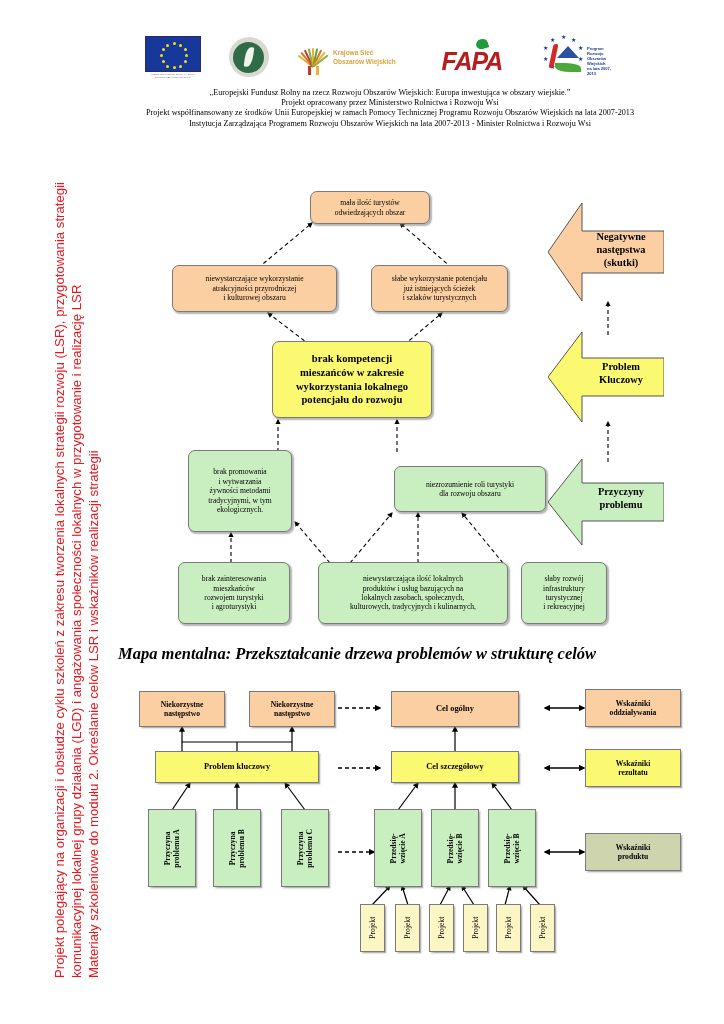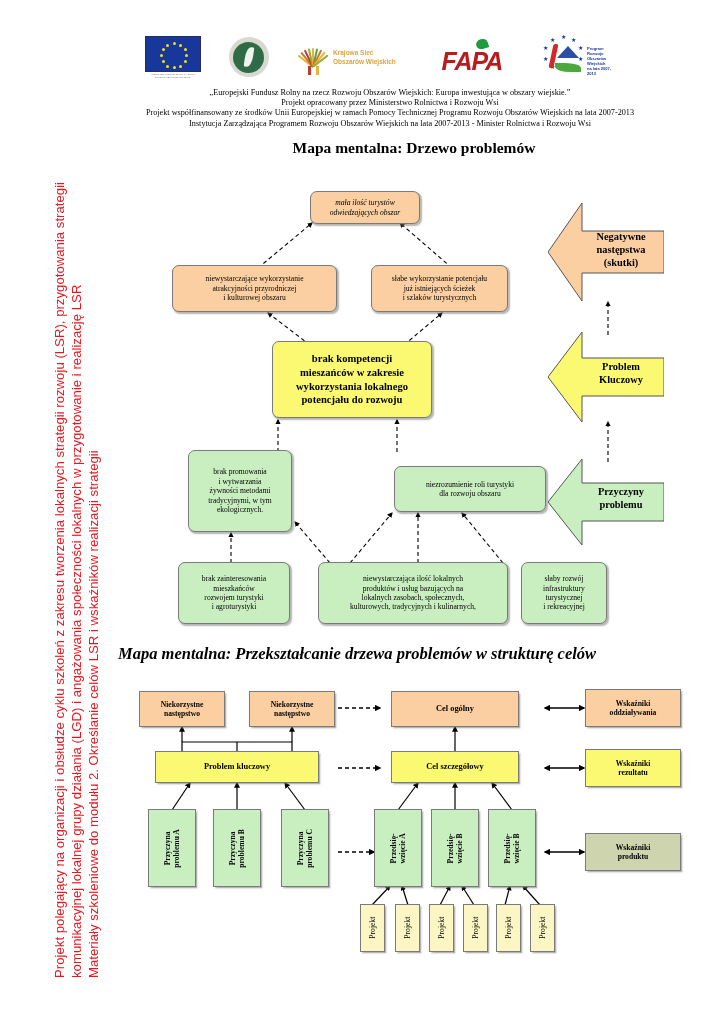--- a/index.html
+++ b/index.html
@@ -340,21 +340,20 @@
     <div>Projekt współfinansowany ze środków Unii Europejskiej w ramach Pomocy Technicznej Programu Rozwoju Obszarów Wiejskich na lata 2007-2013</div>
     <div>Instytucja Zarządzająca Programem Rozwoju Obszarów Wiejskich na lata 2007-2013 - Minister Rolnictwa i Rozwoju Wsi</div>
   </div>
 
   <div class="sidebar">
     <div class="line sb1">Projekt polegający na organizacji i obsłudze cyklu szkoleń z zakresu tworzenia lokalnych strategii rozwoju (LSR), przygotowania strategii</div>
     <div class="line sb2">komunikacyjnej lokalnej grupy działania (LGD) i angażowania społeczności lokalnych w przygotowanie i realizację LSR</div>
     <div class="line sb3">Materiały szkoleniowe do modułu 2. Określanie celów LSR i wskaźników realizacji strategii</div>
   </div>
 
-  <div class="sec-title" id="title-1">Mapa mentalna: Drzewo problemów</div>
   <div class="sec-title" id="title-2">Mapa mentalna: Przekształcanie drzewa problemów w strukturę celów</div>
 
   <svg class="links" viewBox="0 0 724 1024">
     <defs>
       <marker id="ah" viewBox="0 0 10 10" refX="8" refY="5" markerWidth="5" markerHeight="5" orient="auto-start-reverse">
         <path d="M 0 0 L 10 5 L 0 10 z" fill="#000"></path>
       </marker>
       <marker id="ahs" viewBox="0 0 10 10" refX="8" refY="5" markerWidth="4.5" markerHeight="4.5" orient="auto-start-reverse">
         <path d="M 0 0 L 10 5 L 0 10 z" fill="#000"></path>
       </marker>
@@ -402,21 +401,21 @@
 
     <path d="M 338 708 L 380 708" stroke="#000" stroke-width="1.3" stroke-dasharray="4,3" fill="none" marker-end="url(#ah)"></path>
     <path d="M 338 768 L 380 768" stroke="#000" stroke-width="1.3" stroke-dasharray="4,3" fill="none" marker-end="url(#ah)"></path>
     <path d="M 338 852 L 374 852" stroke="#000" stroke-width="1.3" stroke-dasharray="4,3" fill="none" marker-end="url(#ah)"></path>
 
     <path d="M 545 708 L 584 708" stroke="#000" stroke-width="1.3" fill="none" marker-end="url(#ah)" marker-start="url(#ah)"></path>
     <path d="M 545 768 L 584 768" stroke="#000" stroke-width="1.3" fill="none" marker-end="url(#ah)" marker-start="url(#ah)"></path>
     <path d="M 545 852 L 584 852" stroke="#000" stroke-width="1.3" fill="none" marker-end="url(#ah)" marker-start="url(#ah)"></path>
   </svg>
 
-  <div class="node rounded orange t-sm" style="left:310px; top:191px; width:110px; height:33px;font-style:italic;">
+  <div class="node rounded orange t-sm" style="left:310px; top:191px; width:120px; height:33px;">
     <span class="lbl">mała ilość turystów<br>odwiedzających obszar</span>
   </div>
 
   <div class="node rounded orange t-sm" style="left:172px; top:265px; width:165px; height:47px;">
     <span class="lbl">niewystarczające wykorzystanie<br>atrakcyjności przyrodniczej<br>i kulturowej obszaru</span>
   </div>
 
   <div class="node rounded orange t-sm" style="left:371px; top:265px; width:137px; height:47px;">
     <span class="lbl">słabe wykorzystanie potencjału<br>już istniejących ścieżek<br>i szlaków turystycznych</span>
   </div>

